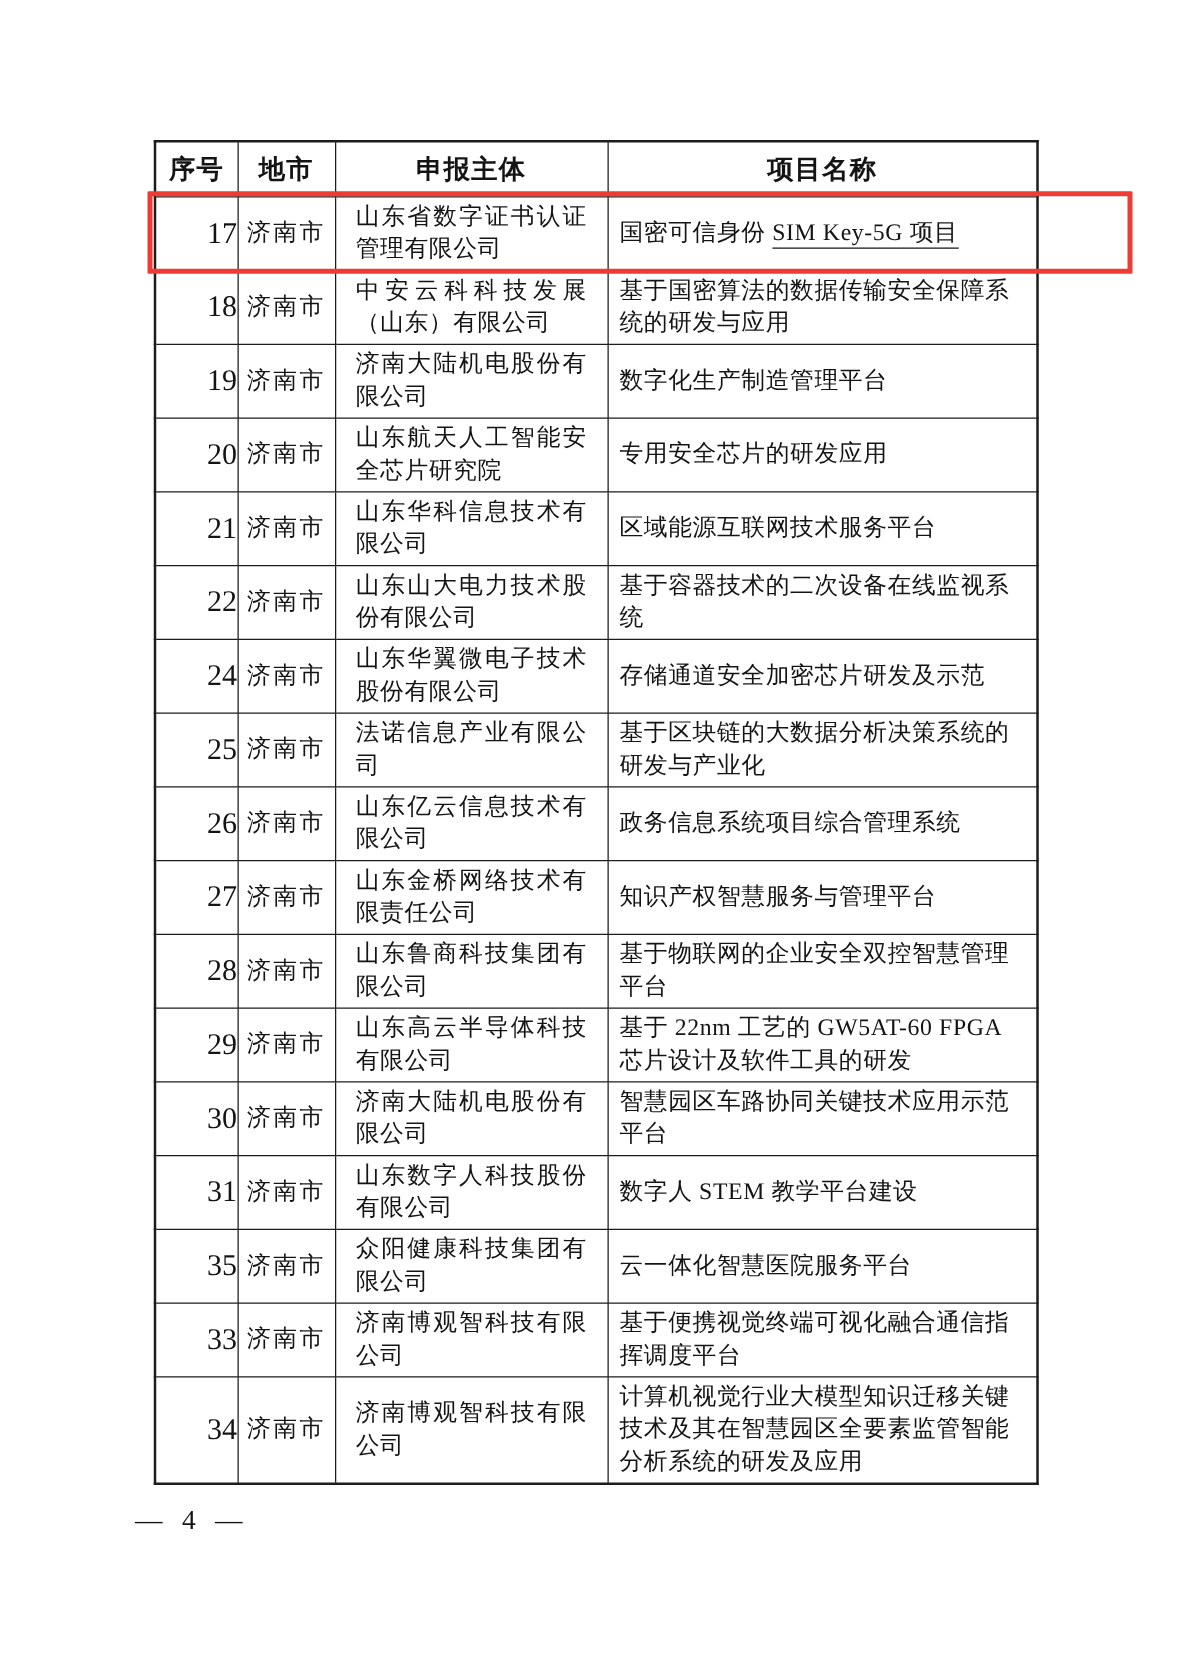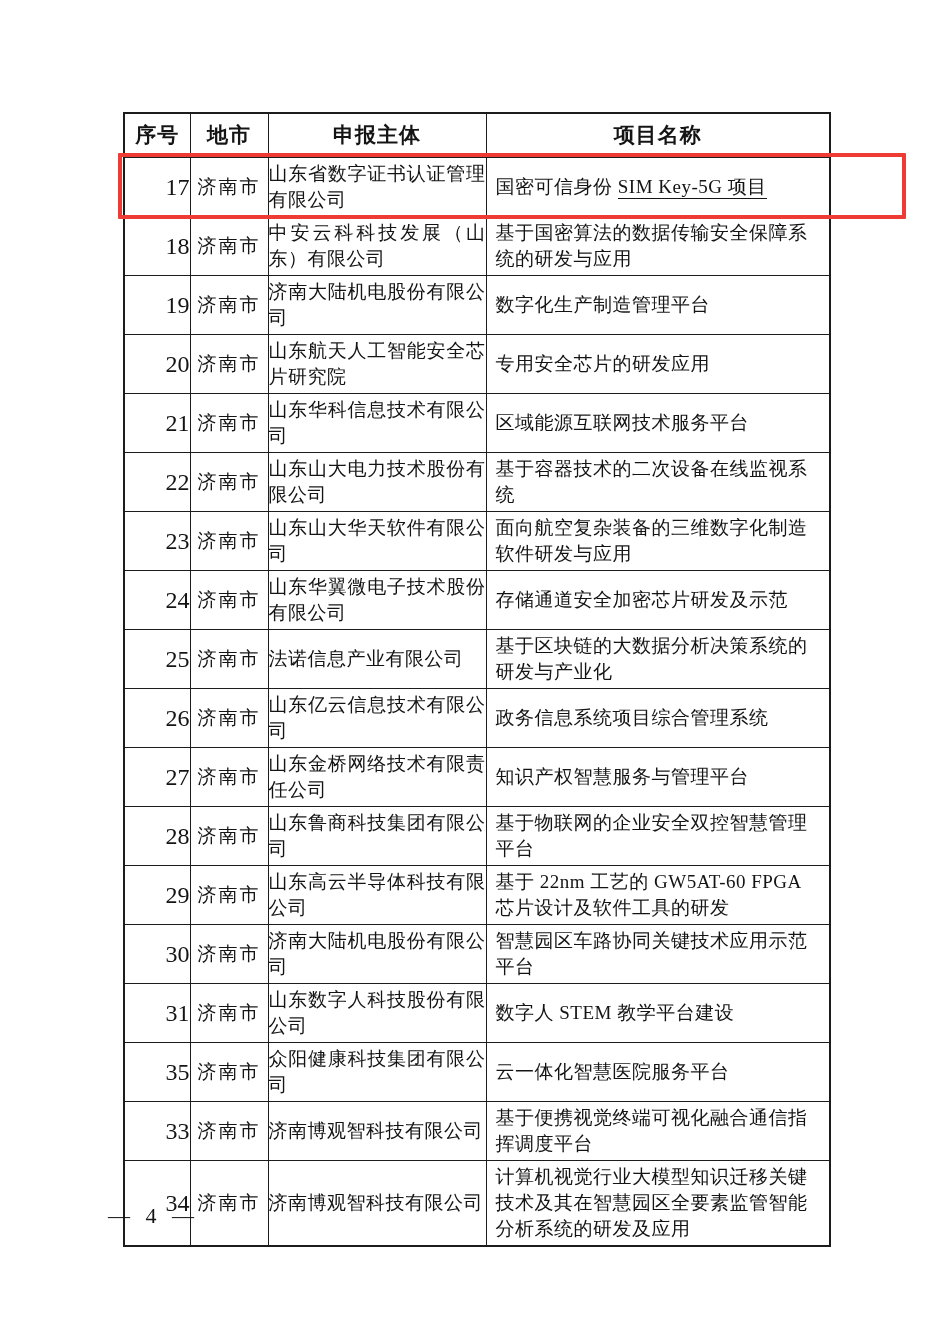--- a/index.html
+++ b/index.html
@@ -36,21 +36,21 @@
   .doc-table thead tr { height: 44px; }
   .doc-table tbody tr { height: 55px; }
   .doc-table th {
     font-weight: bold;
     font-size: 21px;
     text-align: center;
     letter-spacing: 1px;
   }
   td.c-no   { text-align: right; font-size: 24px; }
   td.c-city { text-align: center; letter-spacing: 2px; }
-  td.c-app  { text-align: justify; padding: 3px 0; letter-spacing: 0.5px; }
+  td.c-app  { text-align: justify; padding: 3px 16px; letter-spacing: 0.5px; }
   td.c-proj { text-align: left;    padding: 3px 9px; letter-spacing: 0.5px; }
   .proj-underline { border-bottom: 1.8px solid #141414; padding-bottom: 1px; }
 
   .highlight-box {
     position: absolute;
     left: -5px; right: -5px;
     border: 4.5px solid #ee3c35;
     border-radius: 1px;
     pointer-events: none;
   }
@@ -117,26 +117,20 @@
     <td class="c-app">山东华科信息技术有限公司</td>
     <td class="c-proj"><span>区域能源互联网技术服务平台</span><span class="proj-underline"></span></td>
   </tr>
           <tr>
     <td class="c-no">22</td>
     <td class="c-city">济南市</td>
     <td class="c-app">山东山大电力技术股份有限公司</td>
     <td class="c-proj"><span>基于容器技术的二次设备在线监视系统</span><span class="proj-underline"></span></td>
   </tr>
           <tr>
-    <td class="c-no">23</td>
-    <td class="c-city">济南市</td>
-    <td class="c-app">山东山大华天软件有限公司</td>
-    <td class="c-proj"><span>面向航空复杂装备的三维数字化制造软件研发与应用</span><span class="proj-underline"></span></td>
-  </tr>
-          <tr>
     <td class="c-no">24</td>
     <td class="c-city">济南市</td>
     <td class="c-app">山东华翼微电子技术股份有限公司</td>
     <td class="c-proj"><span>存储通道安全加密芯片研发及示范</span><span class="proj-underline"></span></td>
   </tr>
           <tr>
     <td class="c-no">25</td>
     <td class="c-city">济南市</td>
     <td class="c-app">法诺信息产业有限公司</td>
     <td class="c-proj"><span>基于区块链的大数据分析决策系统的研发与产业化</span><span class="proj-underline"></span></td>

